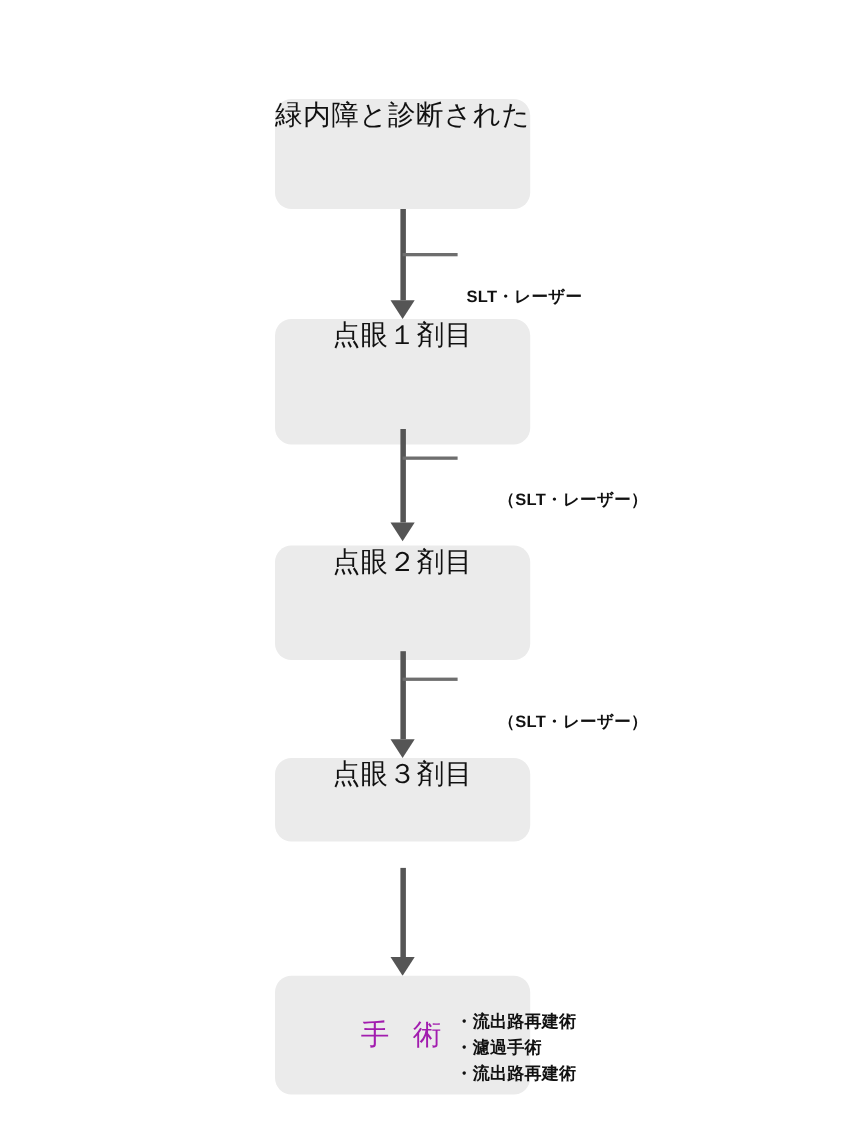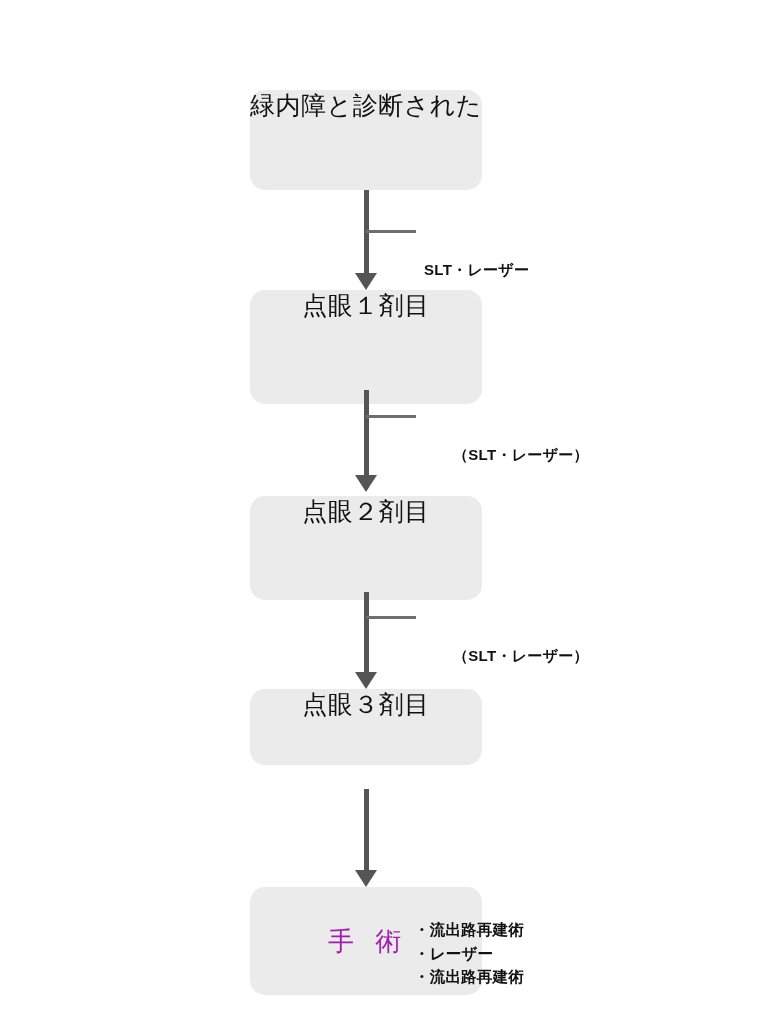--- a/index.html
+++ b/index.html
@@ -203,19 +203,19 @@
   <div class="connector" id="conn-4">
     <div class="stem"></div>
     <div class="arrowhead"></div>
   </div>
 
   <div class="node" id="node-surgery">
     <div class="surgery-inner">
       <span class="surgery-title">手 術</span>
       <ul class="surgery-list">
         <li>・流出路再建術</li>
-        <li>・レーザー</li>
+        <li>・濾過手術</li>
         <li>・流出路再建術</li>
       </ul>
     </div>
   </div>
 
 </div>
 
 </body></html>

